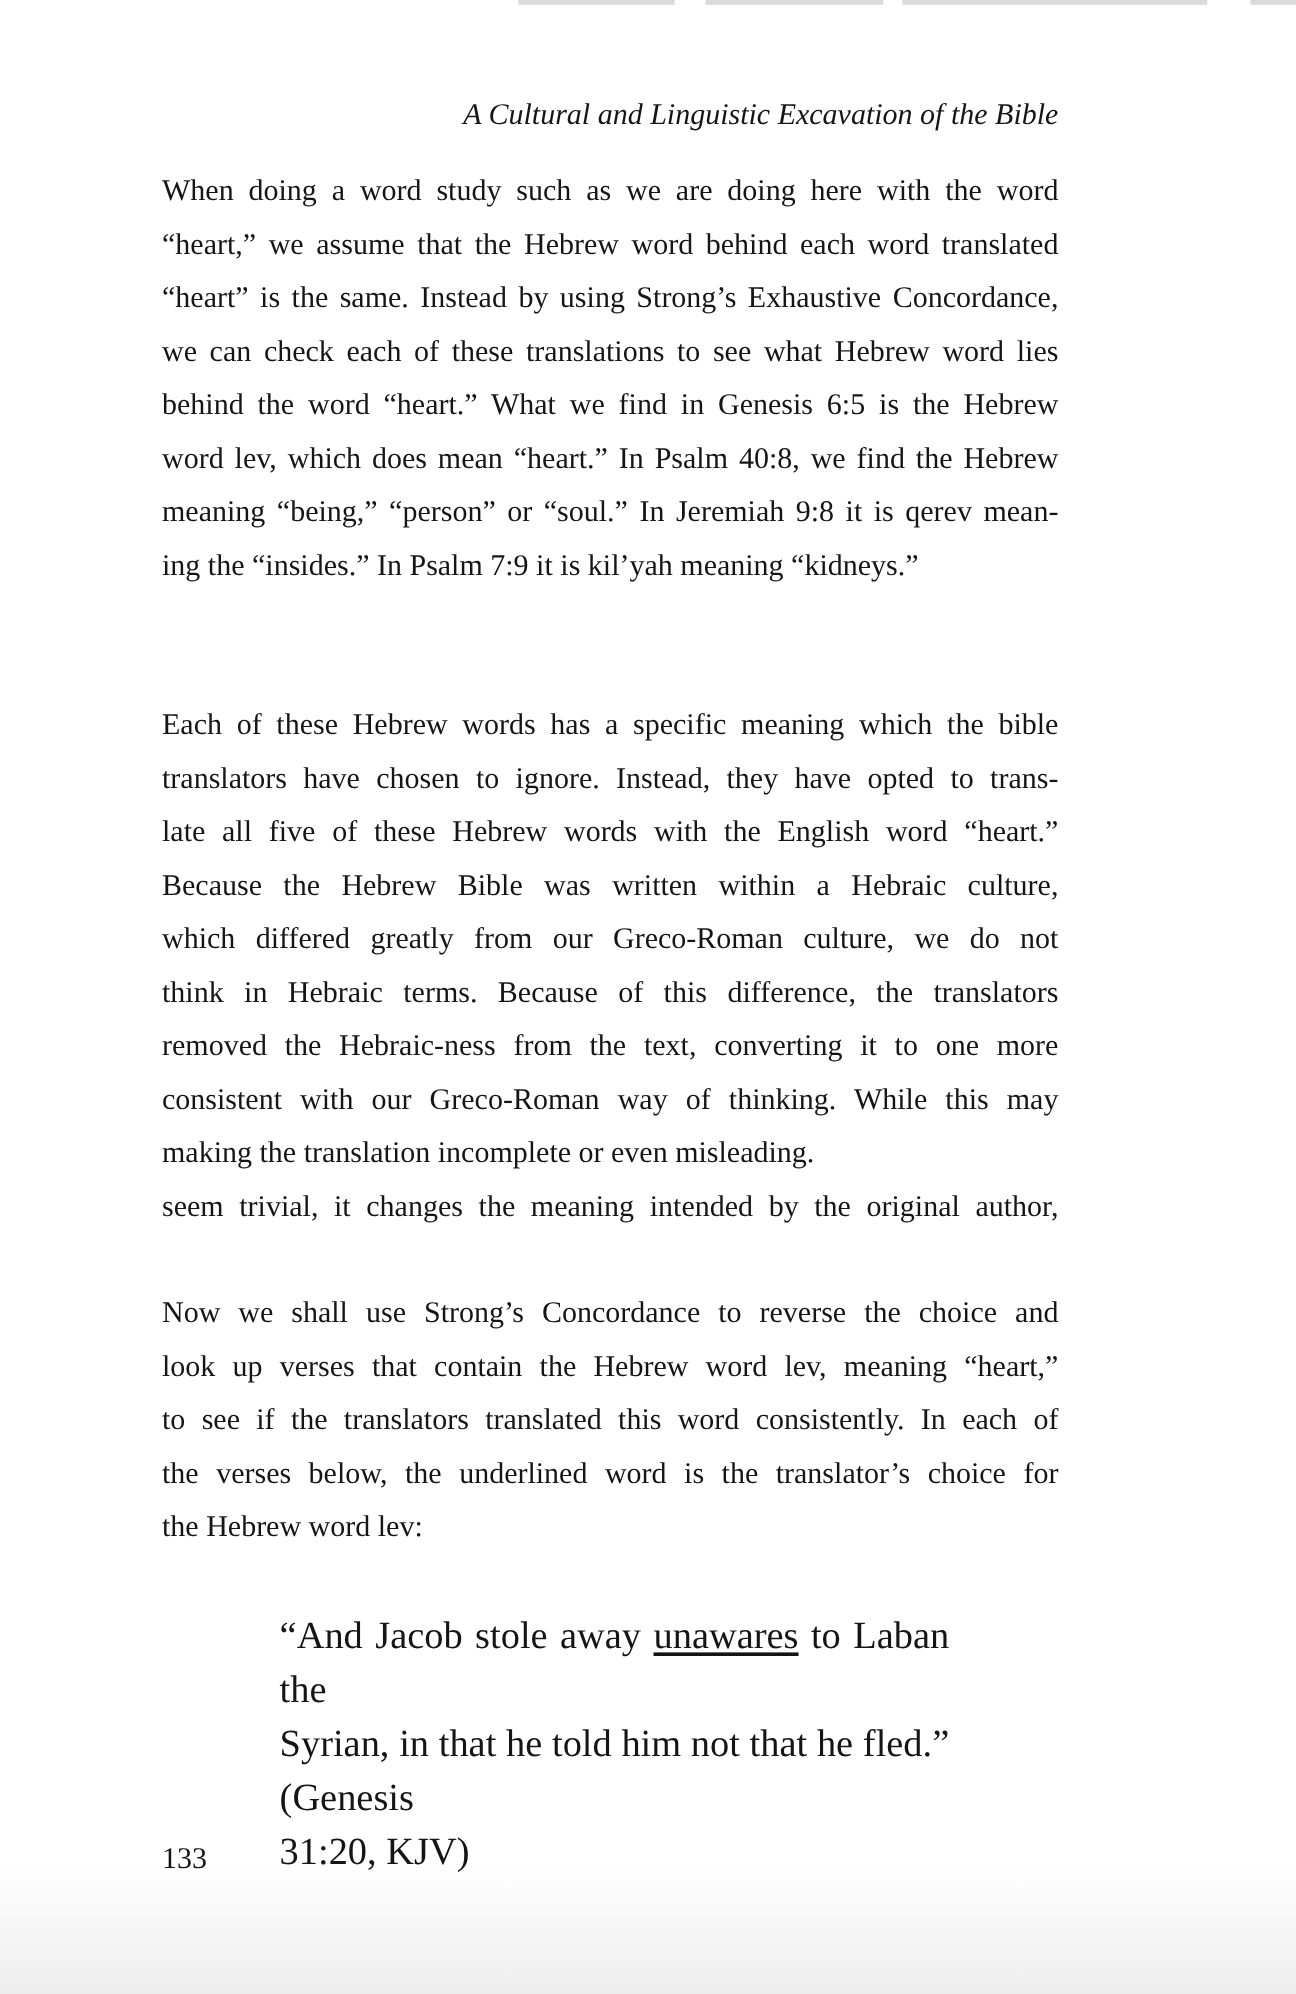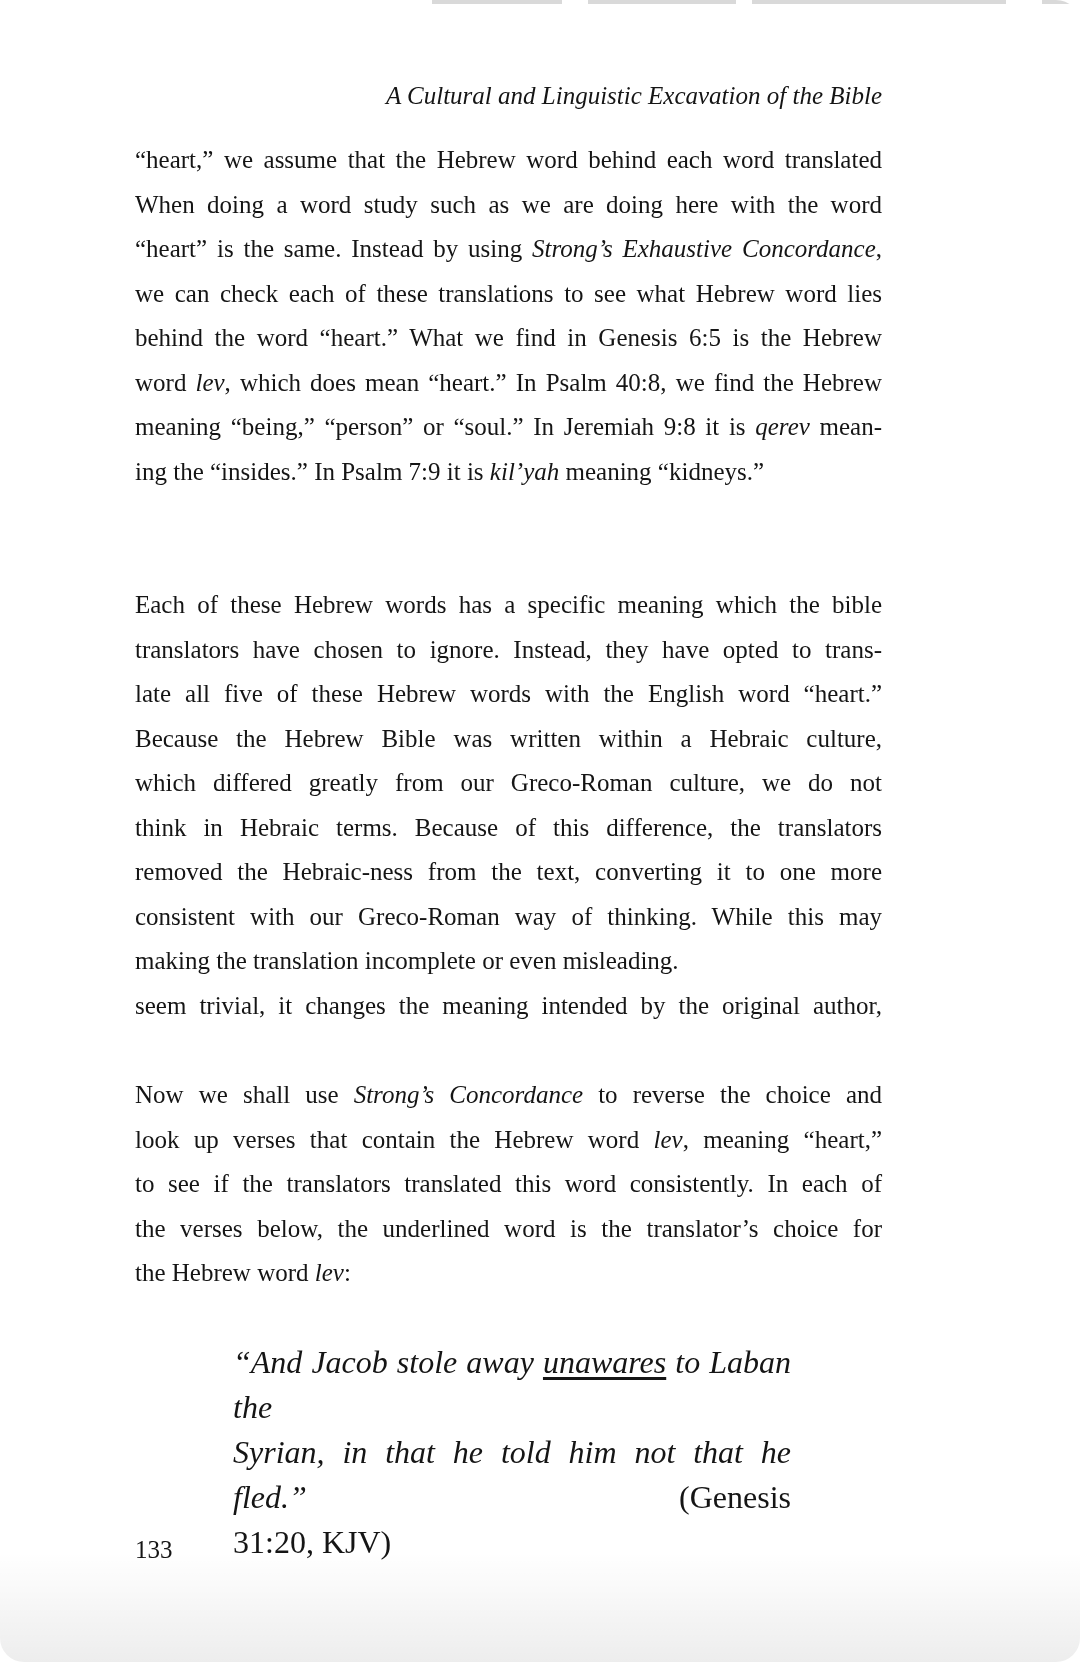--- a/index.html
+++ b/index.html
@@ -4,21 +4,20 @@
 <style>
   html, body { margin: 0; padding: 0; background: #ffffff; }
   .page {
     position: relative;
     width: 1080px;
     height: 1662px;
     background: #ffffff;
     font-family: "Liberation Serif", serif;
     color: #151515;
     overflow: hidden;
-    border-radius: 24px;
   }
   .scan-artifact {
     position: absolute;
     top: 0;
     height: 4px;
     background: #cfcfcf;
     opacity: 0.8;
   }
   .bottom-shade {
     position: absolute;
@@ -55,21 +54,21 @@
     font-size: 32px;
     line-height: 45px;
   }
   .line {
     text-align: justify;
     text-align-last: justify;
   }
   .line.last {
     text-align-last: left;
   }
-  .it { font-style: italic; }
+  .it { }
   .un { text-decoration: underline; text-underline-offset: 4px; }
   .page-number {
     position: absolute;
     top: 1534px;
     left: 135px;
     width: 747px;
     text-align: left;
     font-size: 25px;
     line-height: 32px;
   }
@@ -80,22 +79,22 @@
 <div class="page">
 
   <div class="scan-artifact" style="left:432px; width:130px;"></div>
   <div class="scan-artifact" style="left:588px; width:148px;"></div>
   <div class="scan-artifact" style="left:752px; width:254px;"></div>
   <div class="scan-artifact" style="left:1042px; width:38px;"></div>
 
   <div class="running-header">A Cultural and Linguistic Excavation of the Bible</div>
 
   <div class="para" id="para-1">
+      <div class="line"><span>When doing a word study such as we are doing here with the word</span></div>
       <div class="line"><span>“heart,” we assume that the Hebrew word behind each word translated</span></div>
-      <div class="line"><span>When doing a word study such as we are doing here with the word</span></div>
       <div class="line"><span>“heart” is the same. Instead by using </span><span class="it">Strong’s Exhaustive Concordance</span><span>,</span></div>
       <div class="line"><span>we can check each of these translations to see what Hebrew word lies</span></div>
       <div class="line"><span>behind the word “heart.” What we find in Genesis 6:5 is the Hebrew</span></div>
       <div class="line"><span>word </span><span class="it">lev</span><span>, which does mean “heart.” In Psalm 40:8, we find the Hebrew</span></div>
       <div class="line"><span>meaning “being,” “person” or “soul.” In Jeremiah 9:8 it is </span><span class="it">qerev</span><span> mean-</span></div>
       <div class="line last"><span>ing the “insides.” In Psalm 7:9 it is </span><span class="it">kil’yah</span><span> meaning “kidneys.”</span></div>
     </div>
 
   <div class="para" id="para-2">
       <div class="line"><span>Each of these Hebrew words has a specific meaning which the bible</span></div>

